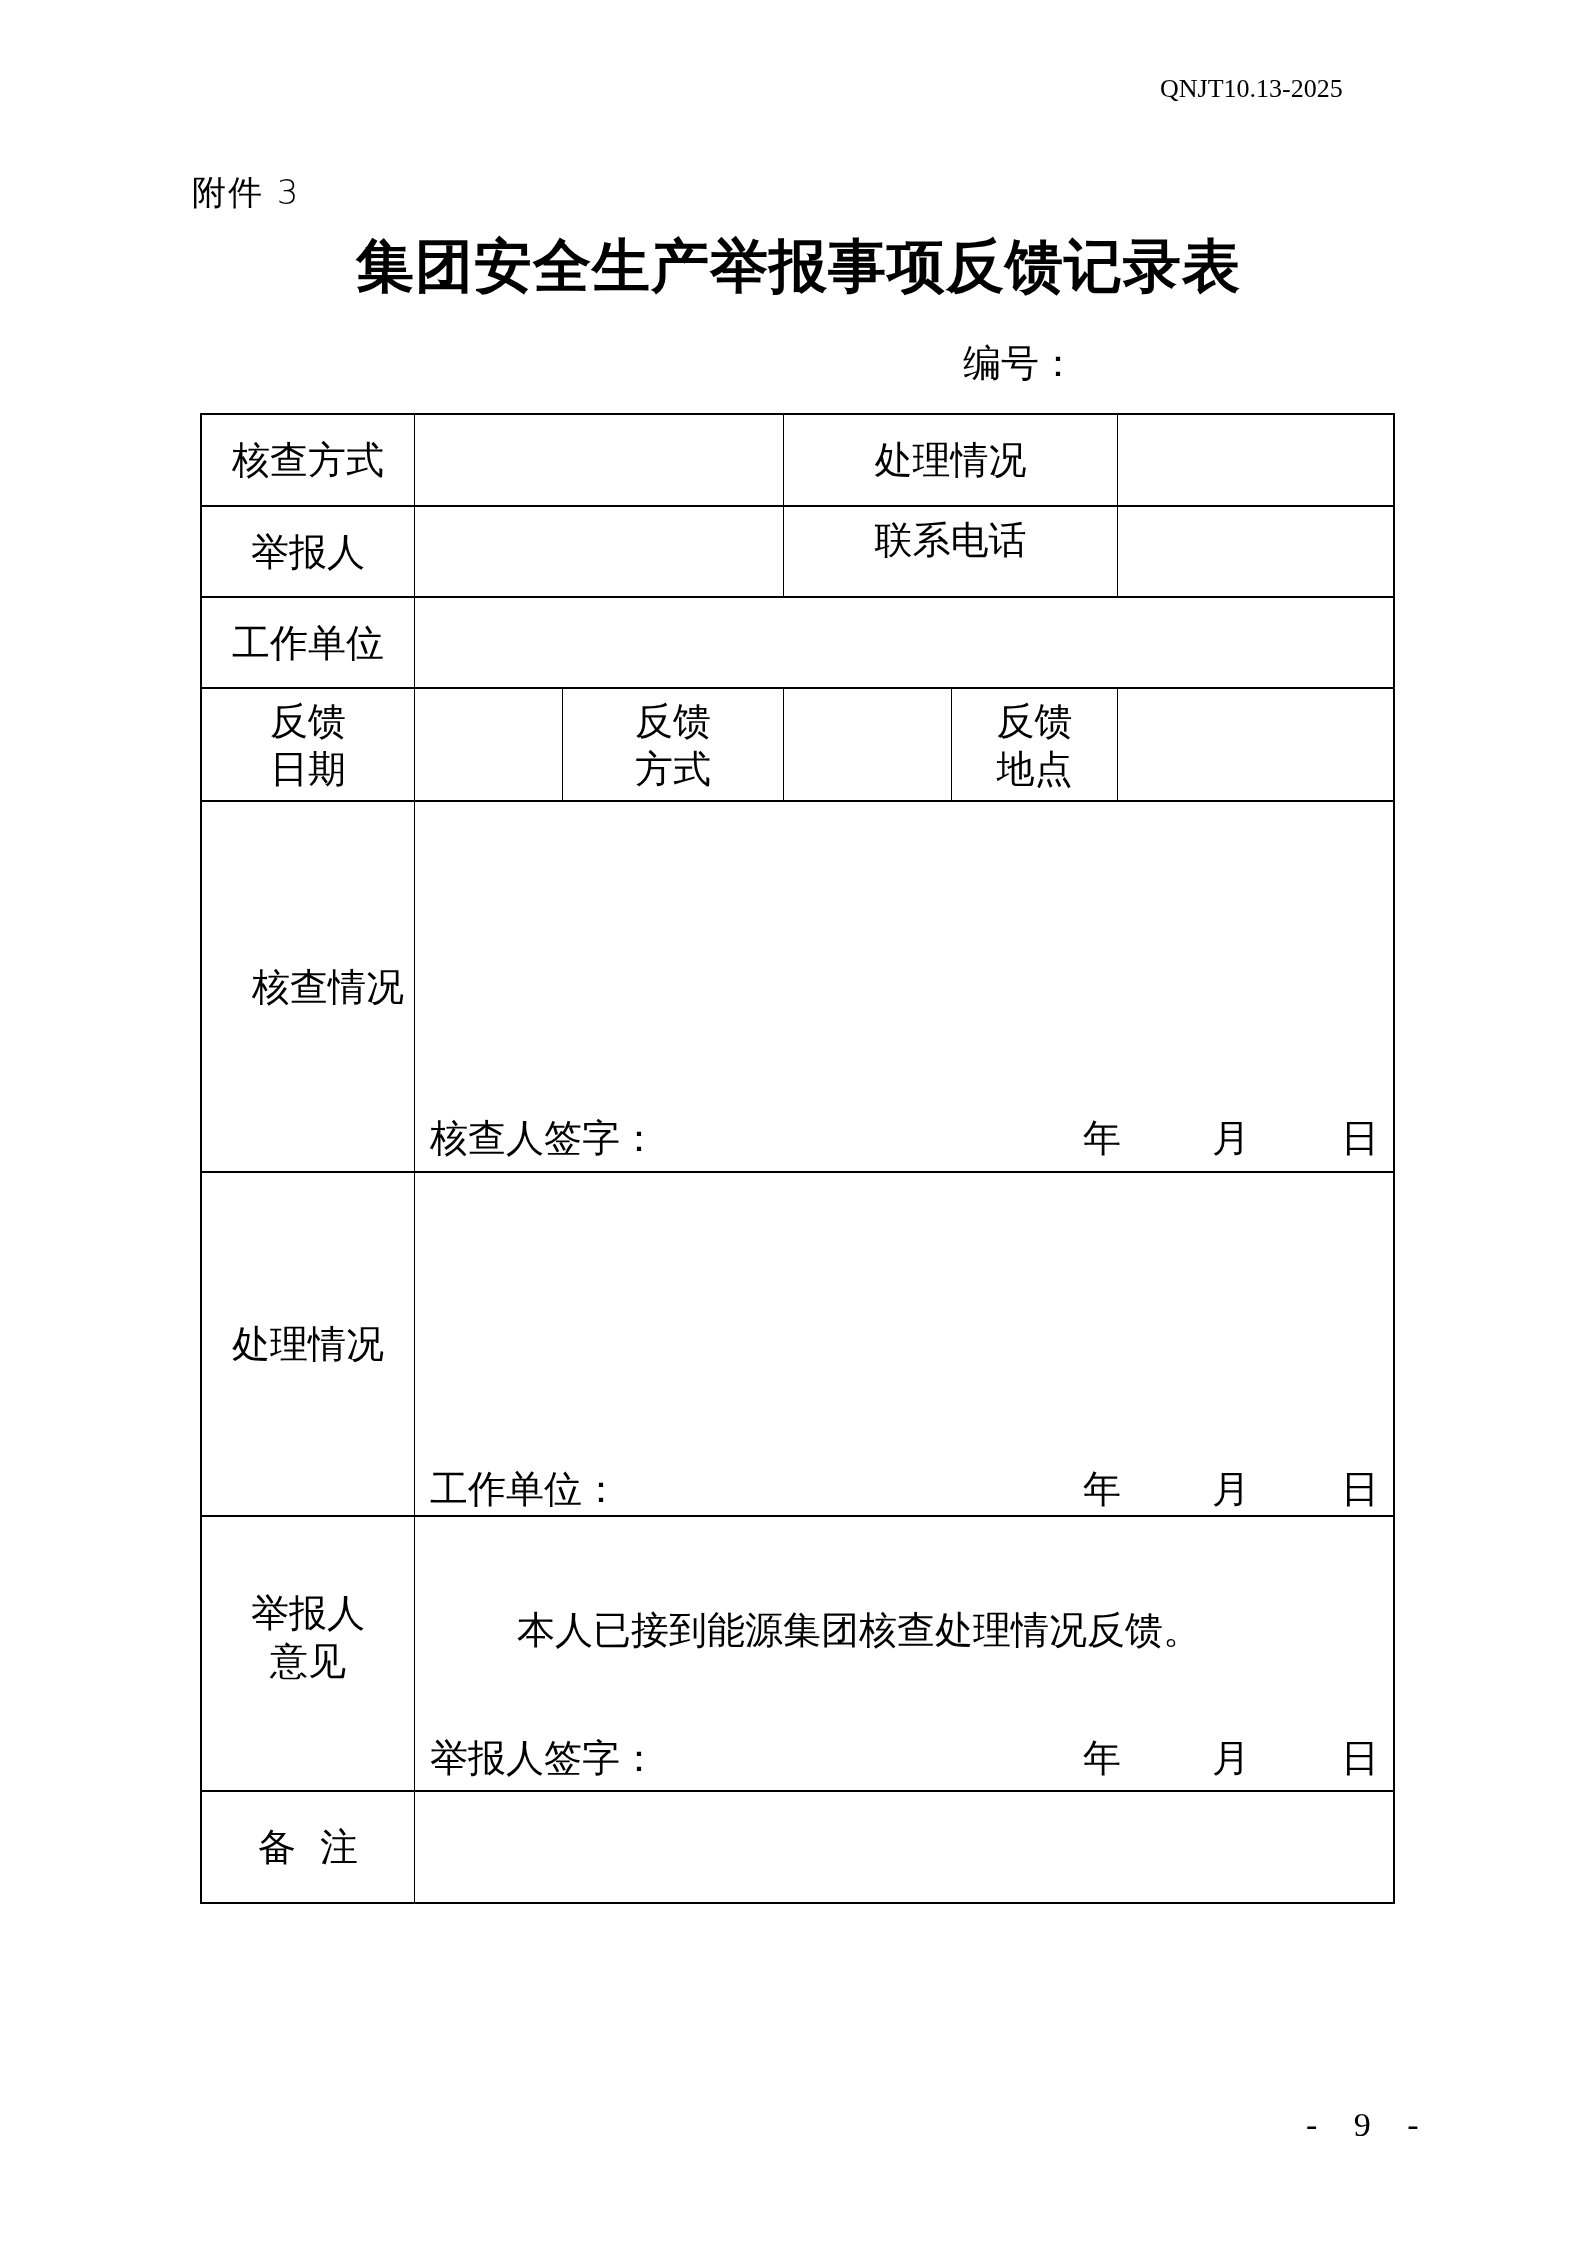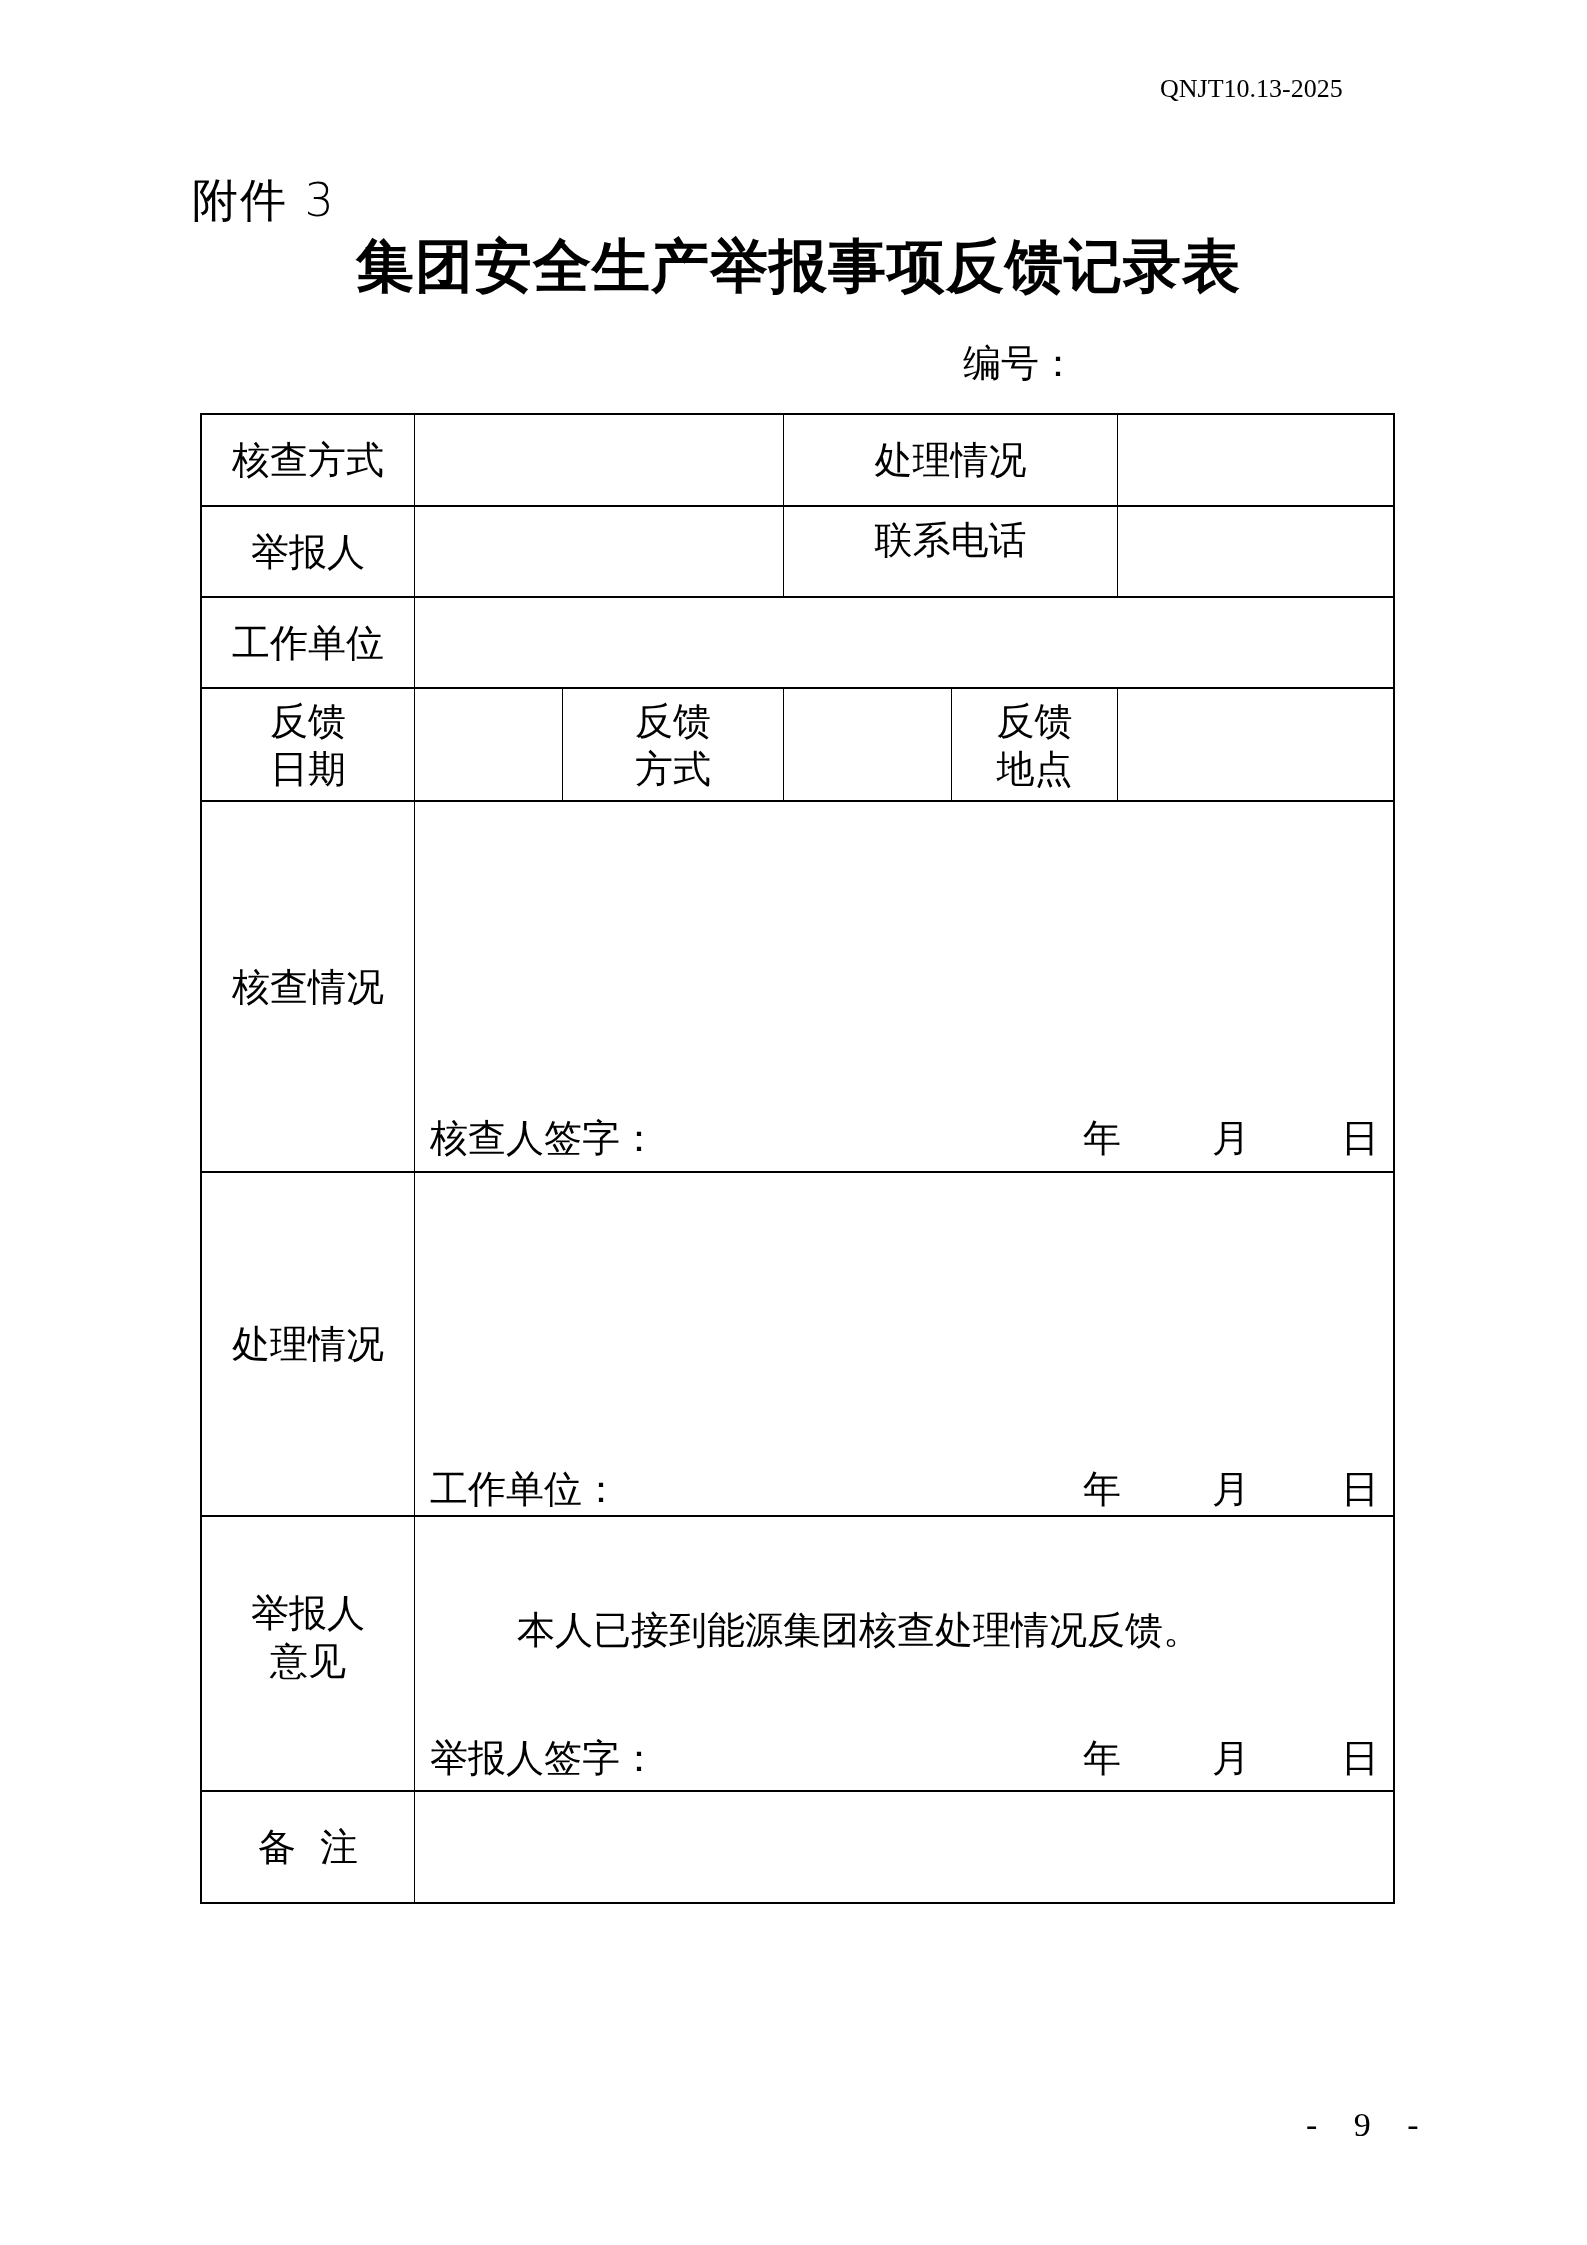--- a/index.html
+++ b/index.html
@@ -1,20 +1,20 @@
 <!DOCTYPE html>
 <html><head>
 <meta charset="utf-8">
 <style>
   html, body { margin:0; padding:0; background:#ffffff; }
   body { width:1587px; height:2245px; position:relative; overflow:hidden;
          font-family:"DejaVu Serif","Liberation Serif",serif; color:#000; }
   .doc-code { position:absolute; left:1160px; top:74px; font-size:26px;
               font-family:"Liberation Serif",serif; }
-  .attach { position:absolute; left:192px; top:170px; font-size:46px; letter-spacing:2px;
+  .attach { position:absolute; left:192px; top:170px; font-size:34px; letter-spacing:2px;
             font-family:"DejaVu Sans","Liberation Sans",sans-serif; font-weight:300; }
   .title { position:absolute; left:0; width:1587px; top:228px; text-align:center;
            font-size:58px; font-weight:bold; letter-spacing:1px;
            font-family:"DejaVu Sans","Liberation Sans",sans-serif; padding-left:10px; box-sizing:border-box; }
   .serial { position:absolute; left:963px; top:338px; font-size:38px;
             font-family:"DejaVu Sans","Liberation Sans",sans-serif; }
   .line { position:absolute; background:#000; }
   .h { height:2px; }
   .v { width:2px; }
   .cell-text { position:absolute; font-size:38px; text-align:center;
@@ -78,21 +78,21 @@
     <span>反馈</span>
     <span>方式</span>
   </div>
   <div class="cell-text" style="left:784px;top:689px;width:167px;height:111px;"></div>
   <div class="cell-text two-line" style="left:952px;top:689px;width:165px;height:111px;">
     <span>反馈</span>
     <span>地点</span>
   </div>
   <div class="cell-text" style="left:1118px;top:689px;width:275px;height:111px;"></div>
 
-  <div class="cell-text" style="left:202px;top:802px;width:212px;height:369px;">核查情况</div>
+  <div class="cell-text" style="left:202px;top:802px;width:212px;height:369px;padding-left:20px;">核查情况</div>
   <div class="cell-text" style="left:415px;top:802px;width:978px;height:300px;"></div>
   <div class="sig" style="left:430px;top:1113px;font-family:Liberation Serif, serif;">核查人签字：</div>
   <div class="sig" style="left:1083px;top:1113px;">年</div>
   <div class="sig" style="left:1212px;top:1113px;">月</div>
   <div class="sig" style="left:1341px;top:1113px;">日</div>
 
   <div class="cell-text" style="left:202px;top:1173px;width:212px;height:342px;">处理情况</div>
   <div class="cell-text" style="left:415px;top:1173px;width:978px;height:270px;"></div>
   <div class="sig" style="left:430px;top:1464px;">工作单位：</div>
   <div class="sig" style="left:1083px;top:1464px;">年</div>

